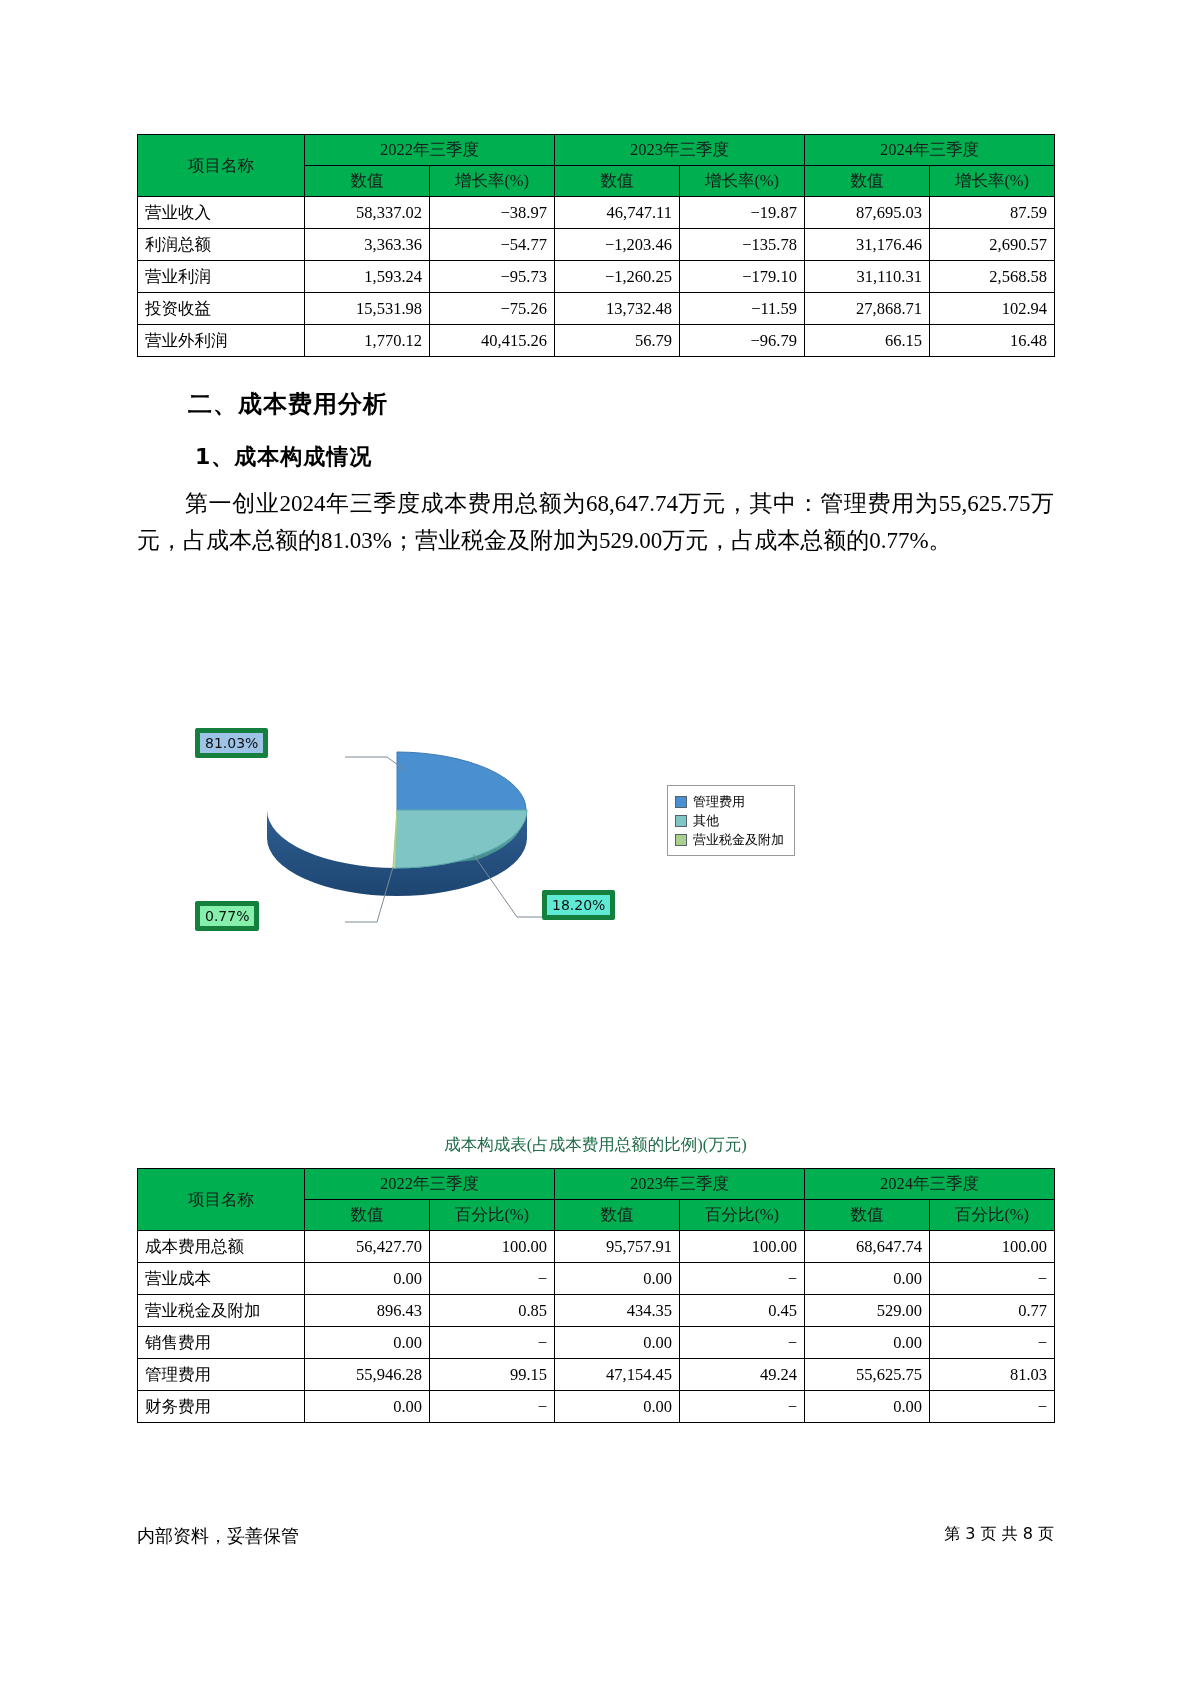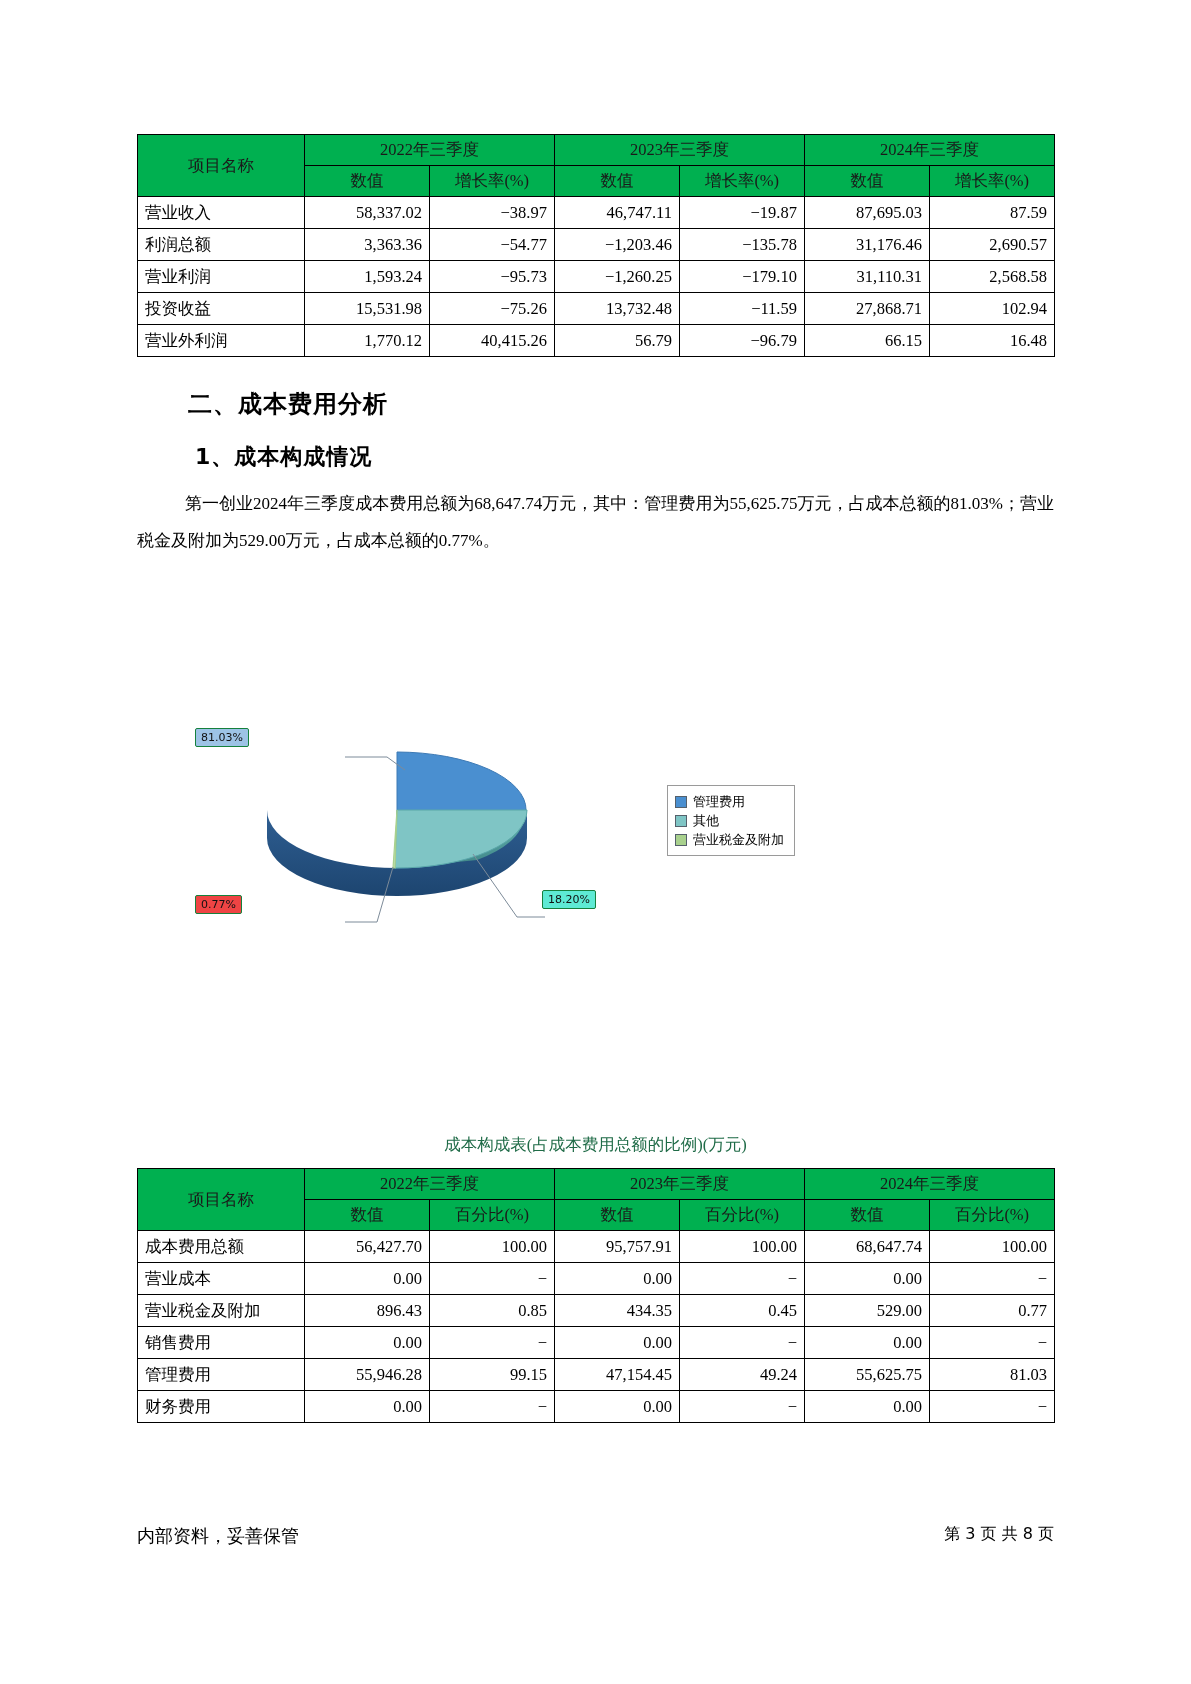--- a/index.html
+++ b/index.html
@@ -82,21 +82,21 @@
     font-weight: bold;
     font-family: "DejaVu Sans", sans-serif;
     letter-spacing: 1px;
   }
   p.body {
     position: absolute;
     left: 137px;
     top: 485px;
     width: 917px;
     margin: 0;
-    font-size: 17px;
+    font-size: 23px;
     line-height: 37px;
     text-indent: 48px;
     text-align: justify;
     font-family: "Liberation Serif", serif;
   }
 
   
   .chart-title {
     position: absolute;
     left: 0;
@@ -125,30 +125,30 @@
     font-family: "DejaVu Sans", sans-serif;
     line-height: 19px;
   }
   .legend .row { display: flex; align-items: center; white-space: nowrap; }
   .legend .sw {
     width: 10px; height: 10px; margin-right: 6px;
     border: 1px solid #55606b; display: inline-block;
   }
   .callout {
     position: absolute;
-    font-size: 11px;
-    font-family: "DejaVu Sans", sans-serif;
-    border: 1px solid #15803d;
+    font-size: 14px;
+    font-family: "DejaVu Sans", sans-serif;
+    border: 5px solid #15803d;
     padding: 2px 5px;
     border-radius: 2px;
     color: #111;
     white-space: nowrap;
   }
   .c-blue  { background: #9dc3e6; left: 58px;  top: 38px; }
-  .c-green { background: #ef4444; left: 58px;  top: 205px; }
+  .c-green { background: #86efac; left: 58px;  top: 211px; }
   .c-teal  { background: #5eead4; left: 405px; top: 200px; }
 
   
   .footer-left {
     position: absolute;
     left: 137px;
     top: 1524px;
     font-size: 18px;
     font-family: "DejaVu Sans", sans-serif;
   }

